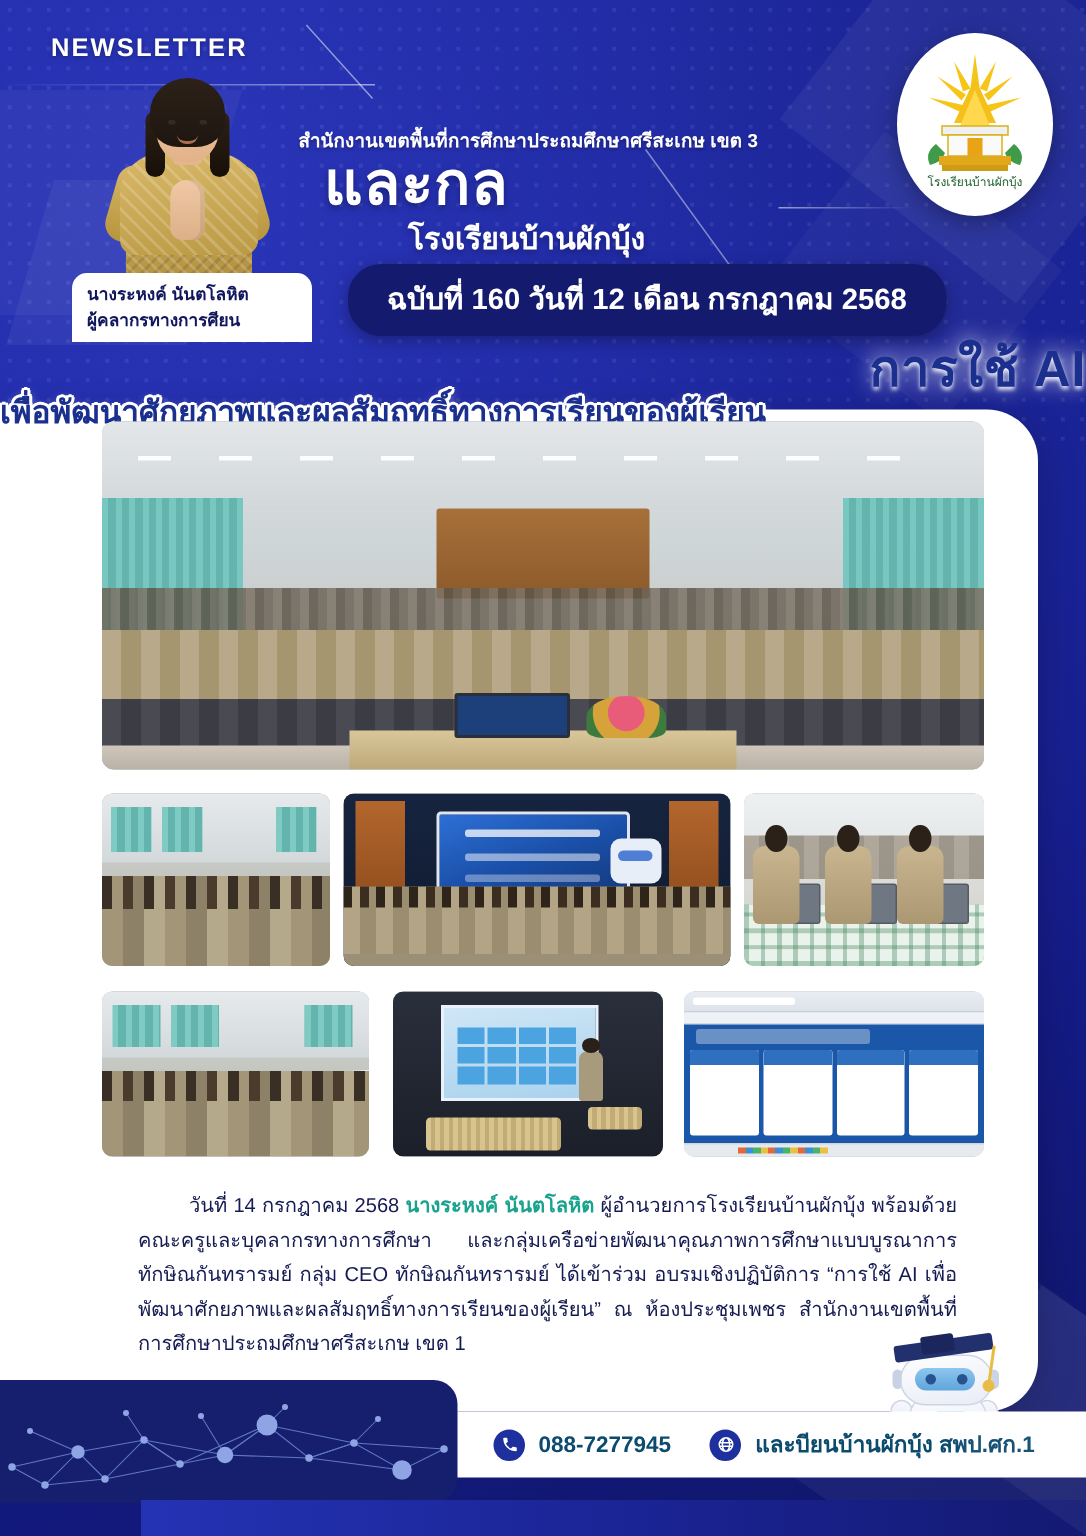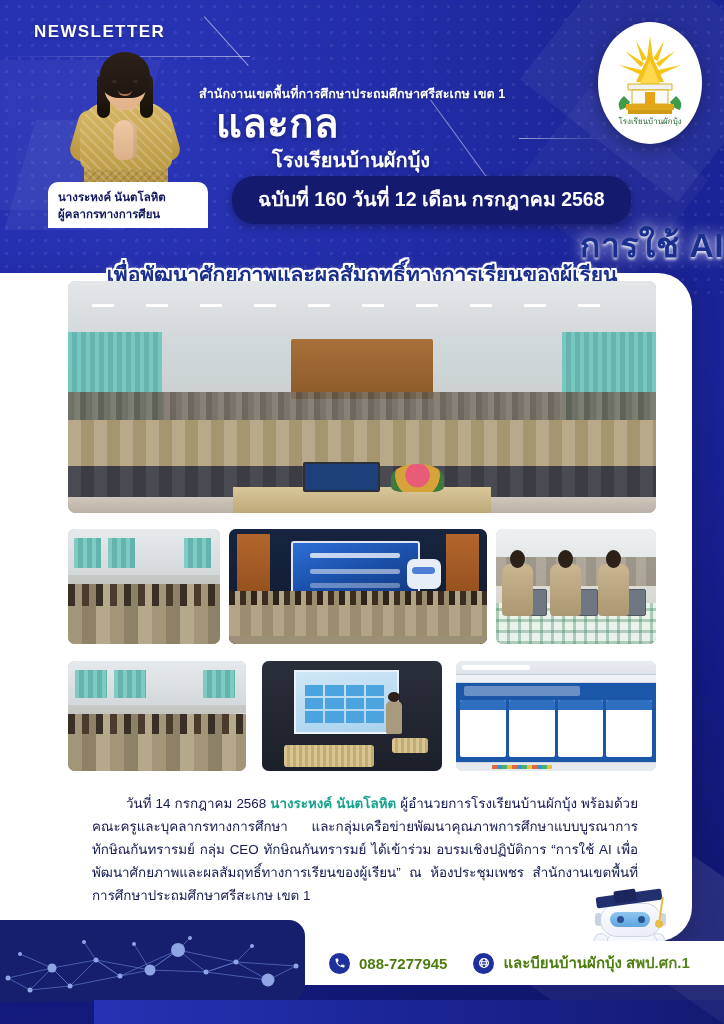--- a/index.html
+++ b/index.html
@@ -177,21 +177,21 @@
     overflow:hidden;
   }
 
   
   .headline{
     position:absolute; left:0; top:218px; width:724px; text-align:right;
     color:#1b2f8f; font-size:34px; font-weight:bold; letter-spacing:.4px;
     text-shadow:0 2px 3px rgba(255,255,255,.9), 0 0 14px rgba(255,255,255,.85);
   }
   .subhead{
-    position:absolute; left:0; top:258px; width:724px; text-align:center;
+    position:absolute; left:0; top:258px; width:724px; text-align:left;
     color:#1b2f8f; font-size:21px; font-weight:bold;
     text-shadow:
       -1.6px -1.6px 0 #fff, 1.6px -1.6px 0 #fff, -1.6px 1.6px 0 #fff, 1.6px 1.6px 0 #fff,
        0 -2px 0 #fff, 0 2px 0 #fff, -2px 0 0 #fff, 2px 0 0 #fff,
        0 3px 8px rgba(255,255,255,.9);
   }
 
   
   .panel{
     position:absolute; left:0; top:273px; width:692px; height:668px;
@@ -396,21 +396,21 @@
   .contactbar{
     position:absolute; left:305px; top:941px; width:419px; height:44px;
     background:#fff; display:flex; align-items:center; gap:26px; padding-left:24px;
   }
   .contact{ display:flex; align-items:center; gap:9px; }
   .cicon{
     width:21px; height:21px; border-radius:50%; background:#1e2f9e;
     display:flex; align-items:center; justify-content:center; flex:0 0 auto;
   }
   .cicon svg{ width:12px; height:12px; fill:#fff; }
-  .ctext{ color:#4d7c0f; font-size:15px; font-weight:bold; white-space:nowrap; }
+  .ctext{ color:#0c4a6e; font-size:15px; font-weight:bold; white-space:nowrap; }
 
   .bottomstrip{
     position:absolute; left:94px; bottom:0; width:630px; height:24px;
     background:linear-gradient(90deg,#2433b4,#1a2392 55%,#131a72);
   }
   .corner-tri{
     position:absolute; right:0; bottom:0; width:120px; height:120px;
     background:rgba(255,255,255,.05); transform:rotate(35deg); transform-origin:bottom right;
   }
 </style>
@@ -447,21 +447,21 @@
     <div class="p-eye l"></div>
     <div class="p-eye r"></div>
     <div class="p-smile"></div>
   </div>
 
   <div class="nameplate">
     <div class="n1">นางระหงค์ นันตโลหิต</div>
     <div class="n2">ผู้คลากรทางการศียน</div>
   </div>
 
-  <div class="mast-sub">สำนักงานเขตพื้นที่การศึกษาประถมศึกษาศรีสะเกษ เขต 1</div>
+  <div class="mast-sub">สำนักงานเขตพื้นที่การศึกษาประถมศึกษาศรีสะเกษ เขต 3</div>
   <div class="mast-title">และกล</div>
   <div class="mast-school">โรงเรียนบ้านผักบุ้ง</div>
   <div class="issue-pill">ฉบับที่ 160 วันที่ 12 เดือน กรกฎาคม 2568</div>
 
   <div class="emblem">
     <svg viewBox="0 0 104 122" width="104" height="122">
       <ellipse cx="52" cy="61" rx="50" ry="59" fill="#ffffff"></ellipse>
       <g fill="#f5c518">
         <path d="M52 14 L55 36 L49 36 Z"></path>
         <path d="M38 19 L49 37 L44 39 Z"></path>

